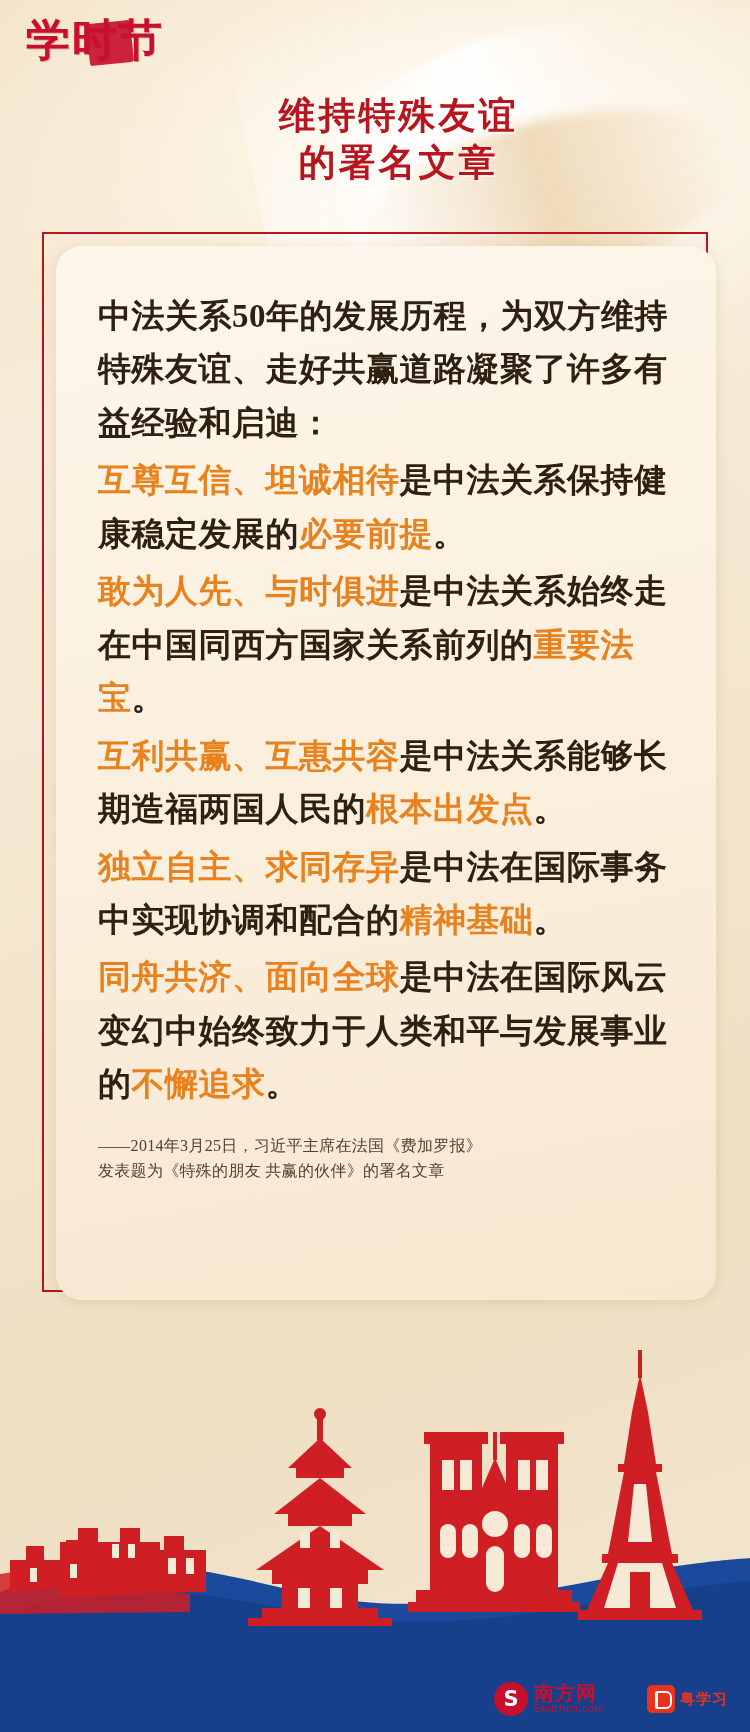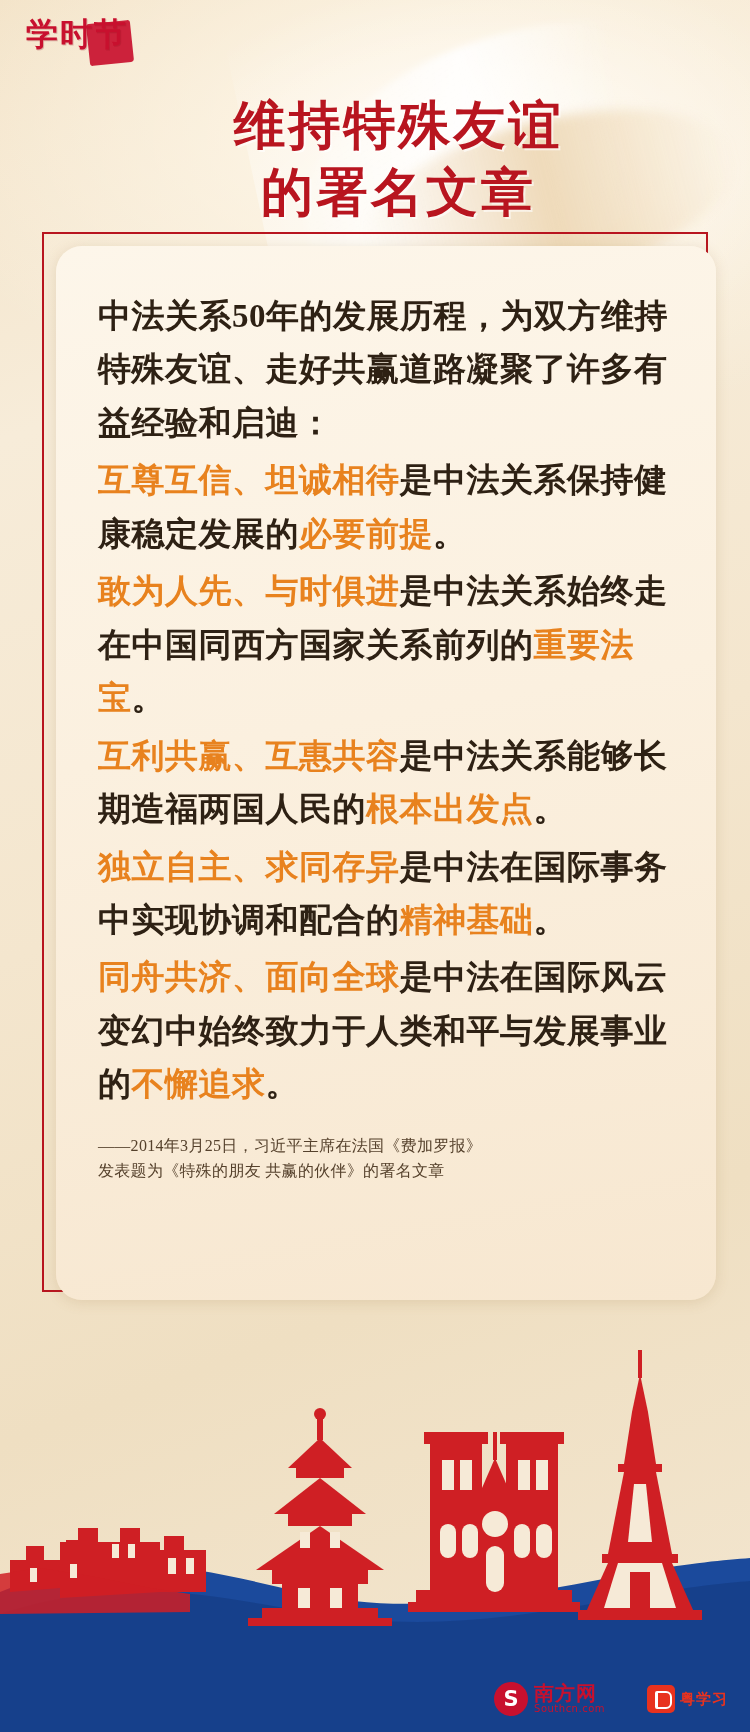--- a/index.html
+++ b/index.html
@@ -55,21 +55,21 @@
     position: absolute;
     top: 18px;
     left: 26px;
     display: flex;
     align-items: center;
     z-index: 6;
   }
   .brand-text {
     font-family: "DejaVu Sans", sans-serif;
     font-weight: bold;
-    font-size: 32px;
+    font-size: 44px;
     letter-spacing: 2px;
     color: #c8102e;
     text-shadow: 1px 1px 0 rgba(140,20,30,0.25);
     line-height: 1;
   }
   .brand-seal {
     position: absolute;
     left: 62px;
     top: 4px;
     width: 44px;
@@ -86,21 +86,21 @@
     position: absolute;
     top: 92px;
     left: 0;
     width: 750px;
     text-align: center;
     z-index: 5;
   }
   .headline-line {
     font-family: "DejaVu Sans", sans-serif;
     font-weight: bold;
-    font-size: 52px;
+    font-size: 37px;
     line-height: 1.28;
     letter-spacing: 3px;
     color: #b8151f;
     text-shadow: 2px 2px 0 rgba(255,255,255,0.6);
     margin-left: 47px;
   }
 
   
   .card {
     position: absolute;

